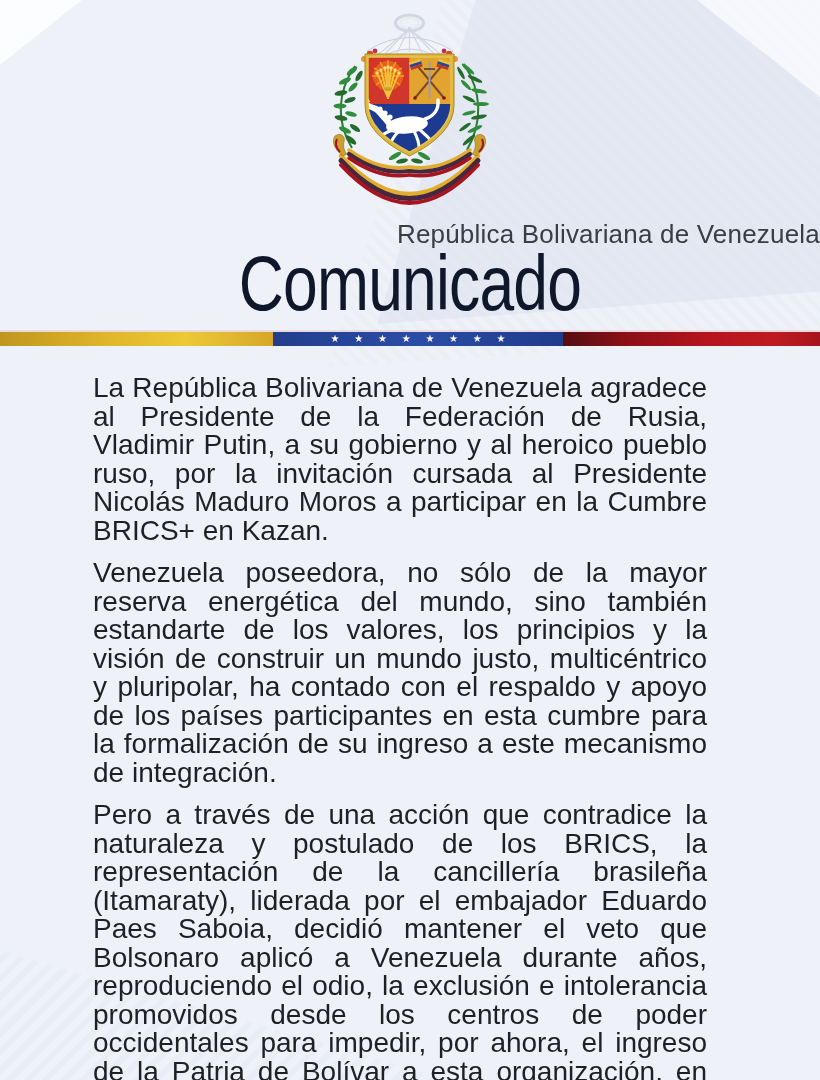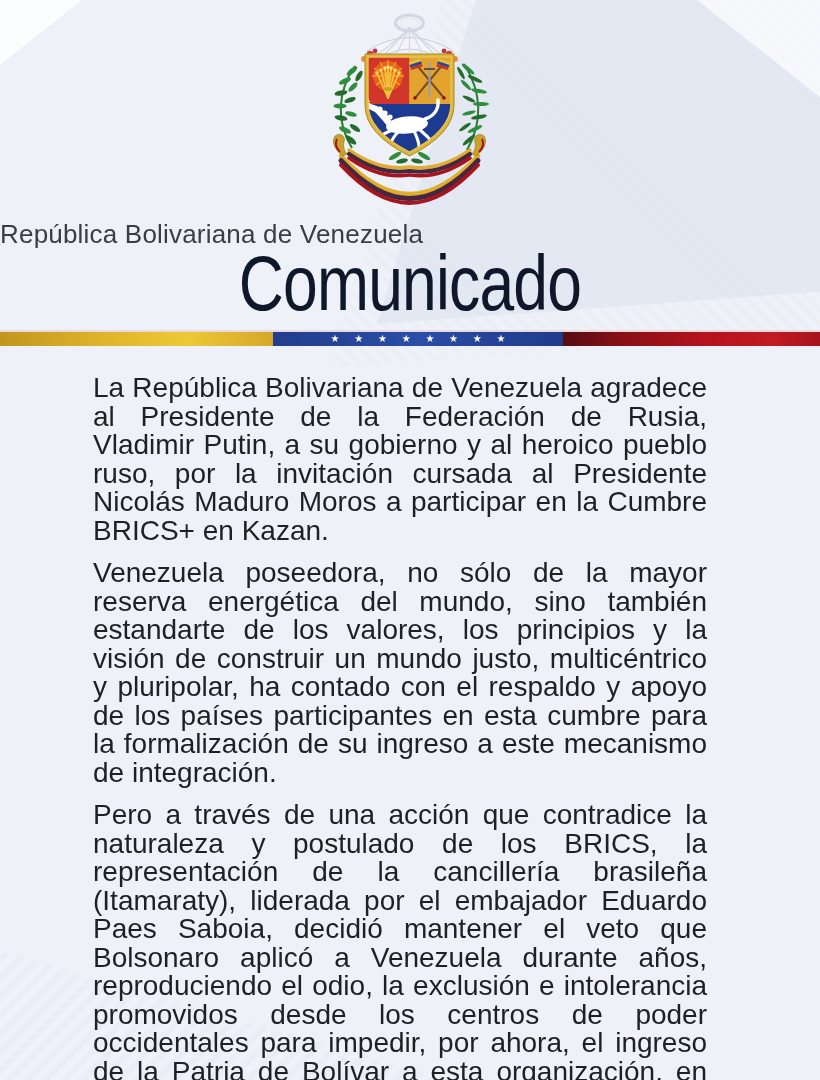--- a/index.html
+++ b/index.html
@@ -30,21 +30,21 @@
   }
   .band-bl{
     position:absolute;inset:0;opacity:.5;
     background:repeating-linear-gradient(135deg,
       rgba(216,222,238,.4) 0 6px, rgba(244,246,251,.25) 6px 13px);
     clip-path:polygon(0 88%,55% 100%,0 100%);
   }
   
   .emblem{position:absolute;top:10px;left:50%;margin-left:-103px;}
   .country-title{
-    position:absolute;top:219px;left:0;right:0;text-align:left;
+    position:absolute;top:219px;left:0;right:0;text-align:right;
     font-size:26px;color:#3a3d42;letter-spacing:.2px;
   }
   .document-title{
     position:absolute;top:243px;left:0;right:0;text-align:center;
     font-size:78px;line-height:80px;color:#0f172a;font-weight:400;
   }
   .document-title .condense{display:inline-block;transform:scaleX(.8);letter-spacing:-1px;}
   
   .flag-bar{
     position:absolute;top:332px;left:0;right:0;height:14px;display:flex;

